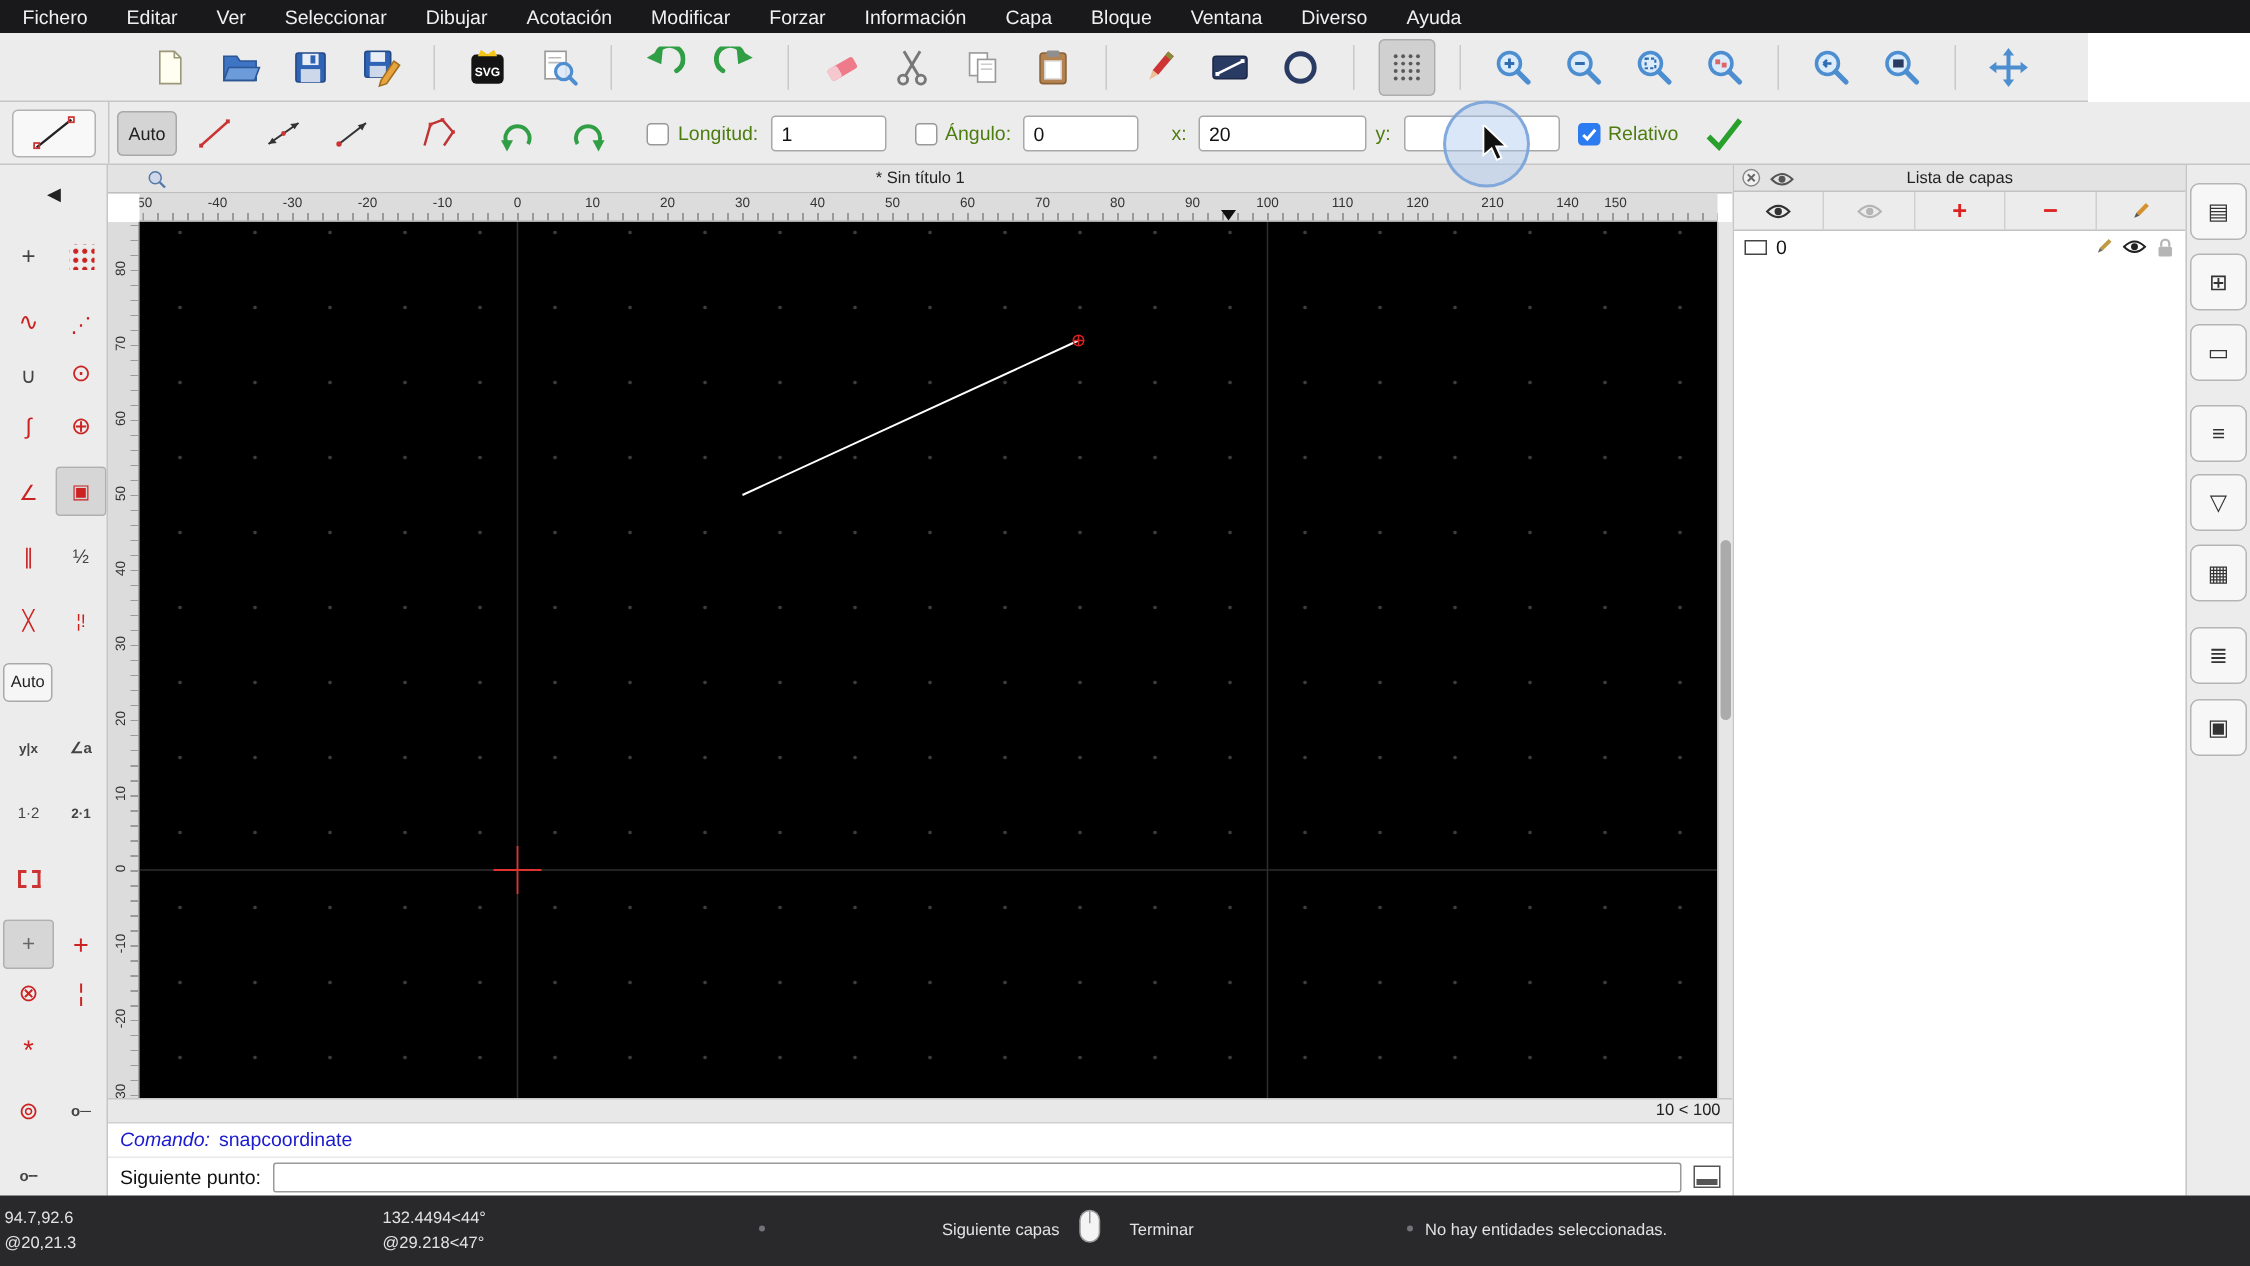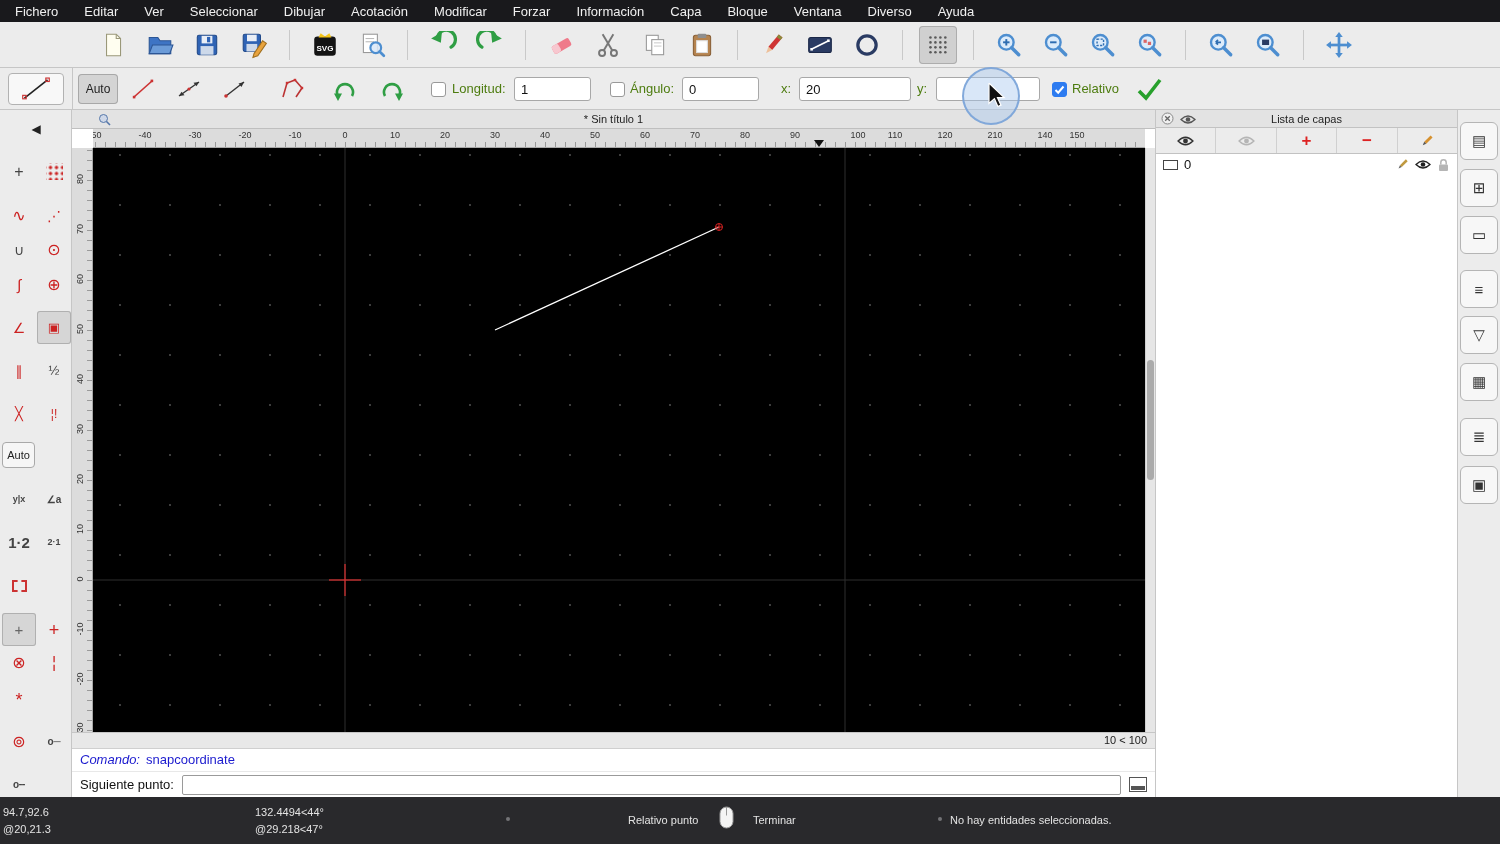--- a/index.html
+++ b/index.html
@@ -4,21 +4,21 @@
 <style>
 *{box-sizing:border-box;margin:0;padding:0}
 html,body{width:1500px;height:844px}
 body{position:relative;font-family:"Liberation Sans",sans-serif;background:#fff;overflow:hidden;cursor:default}
 
 
 .menubar{position:absolute;left:0;top:0;width:1500px;height:22px;background:#19191c;display:flex;align-items:center;padding-left:2px;color:#f0f0f0;font-size:13px;z-index:5}
 .mi{padding:0 13px;white-space:nowrap}
 
 
-.tb1{position:absolute;top:22px;left:0;width:1500px;height:46px;background:#ececec;border-bottom:1px solid #c6c6c6;display:flex;align-items:center;padding-left:94px;gap:9px}
+.tb1{position:absolute;top:22px;left:0;width:1392px;height:46px;background:#ececec;border-bottom:1px solid #c6c6c6;display:flex;align-items:center;padding-left:94px;gap:9px}
 .tbtn{width:38px;height:38px;display:flex;align-items:center;justify-content:center;border-radius:4px;flex:0 0 auto}
 .tbtn.pressed{background:#d0d0d0;box-shadow:inset 0 0 0 1px #adadad}
 .sep{width:1px;height:30px;background:#c9c9c9;margin:0 7px;flex:0 0 auto}
 
 
 .tb2{position:absolute;top:68px;left:0;width:1500px;height:42px;background:#ececec;border-bottom:1px solid #c6c6c6}
 .tb2::before{content:"";position:absolute;left:72px;top:0;bottom:0;width:1px;background:#c6c6c6}
 .t2btn{position:absolute;display:flex;align-items:center;justify-content:center;border-radius:4px}
 .t2btn.framed{background:#f8f8f8;border:1px solid #b2b2b2}
 .t2btn.pressed{background:#d4d4d4;box-shadow:inset 0 0 0 1px #a8a8a8;font-size:12px;color:#222}
@@ -432,21 +432,21 @@
     <div class="lcell" style="left: 37px; top: 287px;">
       <span style="color: rgb(204, 34, 34); font-size: 12px;">¦!</span>
     </div>
     <div class="lcell" style="left: 2px; top: 373px; text-align: center;">
       <span style="color: rgb(68, 68, 68); font-size: 9px; font-weight: bold;">y|x</span>
     </div>
     <div class="lcell" style="left: 37px; top: 373px;">
       <span style="color: rgb(68, 68, 68); font-size: 10px; font-weight: bold;">∠a</span>
     </div>
     <div class="lcell" style="left: 2px; top: 416px;">
-      <span style="color: rgb(68, 68, 68); font-size: 15px; font-weight: bold;">1·2</span>
+      <span style="color: rgb(68, 68, 68); font-size: 10px; font-weight: normal;">1·2</span>
     </div>
     <div class="lcell" style="left: 37px; top: 416px;">
       <span style="color: rgb(68, 68, 68); font-size: 9px; font-weight: bold;">2·1</span>
     </div>
     <div class="lcell" style="left: 2px; top: 459px;">
       <div class="dashbox"></div>
     </div>
     <div class="lcell pressed" style="left: 2px; top: 503px;">
       <span style="color: rgb(102, 102, 102); font-size: 15px;">+</span>
     </div>
@@ -491,21 +491,21 @@
     <span class="rlx" style="left: 252px;">0</span>
     <span class="rlx" style="left: 302px;">10</span>
     <span class="rlx" style="left: 352px;">20</span>
     <span class="rlx" style="left: 402px;">30</span>
     <span class="rlx" style="left: 452px;">40</span>
     <span class="rlx" style="left: 502px;">50</span>
     <span class="rlx" style="left: 552px;">60</span>
     <span class="rlx" style="left: 602px;">70</span>
     <span class="rlx" style="left: 652px;">80</span>
     <span class="rlx" style="left: 702px;">90</span>
-    <span class="rlx" style="left: 752px; margin-left: 13px;">100</span>
+    <span class="rlx" style="left: 752px;">100</span>
     <span class="rlx" style="left: 802px;">110</span>
     <span class="rlx" style="left: 852px;">120</span>
     <span class="rlx" style="left: 902px;">210</span>
     <span class="rlx" style="left: 952px;">140</span>
     <span class="rlx" style="left: 984px;">150</span>
   </div>
 <div class="ruler-y">
     <span class="rly" style="top: 26px;">80</span>
     <span class="rly" style="top: 76px;">70</span>
     <span class="rly" style="top: 126px;">60</span>
@@ -639,21 +639,21 @@
 <div class="statusbar">
   <div class="sb-col" style="left:3px">
     <div>94.7,92.6</div>
     <div>@20,21.3</div>
   </div>
   <div class="sb-col" style="left:255px">
     <div>132.4494&lt;44°</div>
     <div>@29.218&lt;47°</div>
   </div>
   <div class="sb-dot" style="left:506px"></div>
-  <div class="sb-text" style="left:628px">Relativo punto</div>
+  <div class="sb-text" style="left:628px">Siguiente capas</div>
   <svg class="mouse-ico" style="left:719px" width="15" height="23" viewBox="0 0 15 23">
       <rect x="1" y="1" width="13" height="21" rx="6.5" fill="#f4f4f4" stroke="#9a9a9a"></rect>
       <line x1="7.5" y1="1" x2="7.5" y2="9.5" stroke="#9a9a9a"></line>
     </svg>
   <div class="sb-text" style="left:753px">Terminar</div>
   <div class="sb-dot" style="left:938px"></div>
   <div class="sb-text" style="left:950px">No hay entidades seleccionadas.</div>
 </div>
 
 <div class="cursor-halo"></div>

